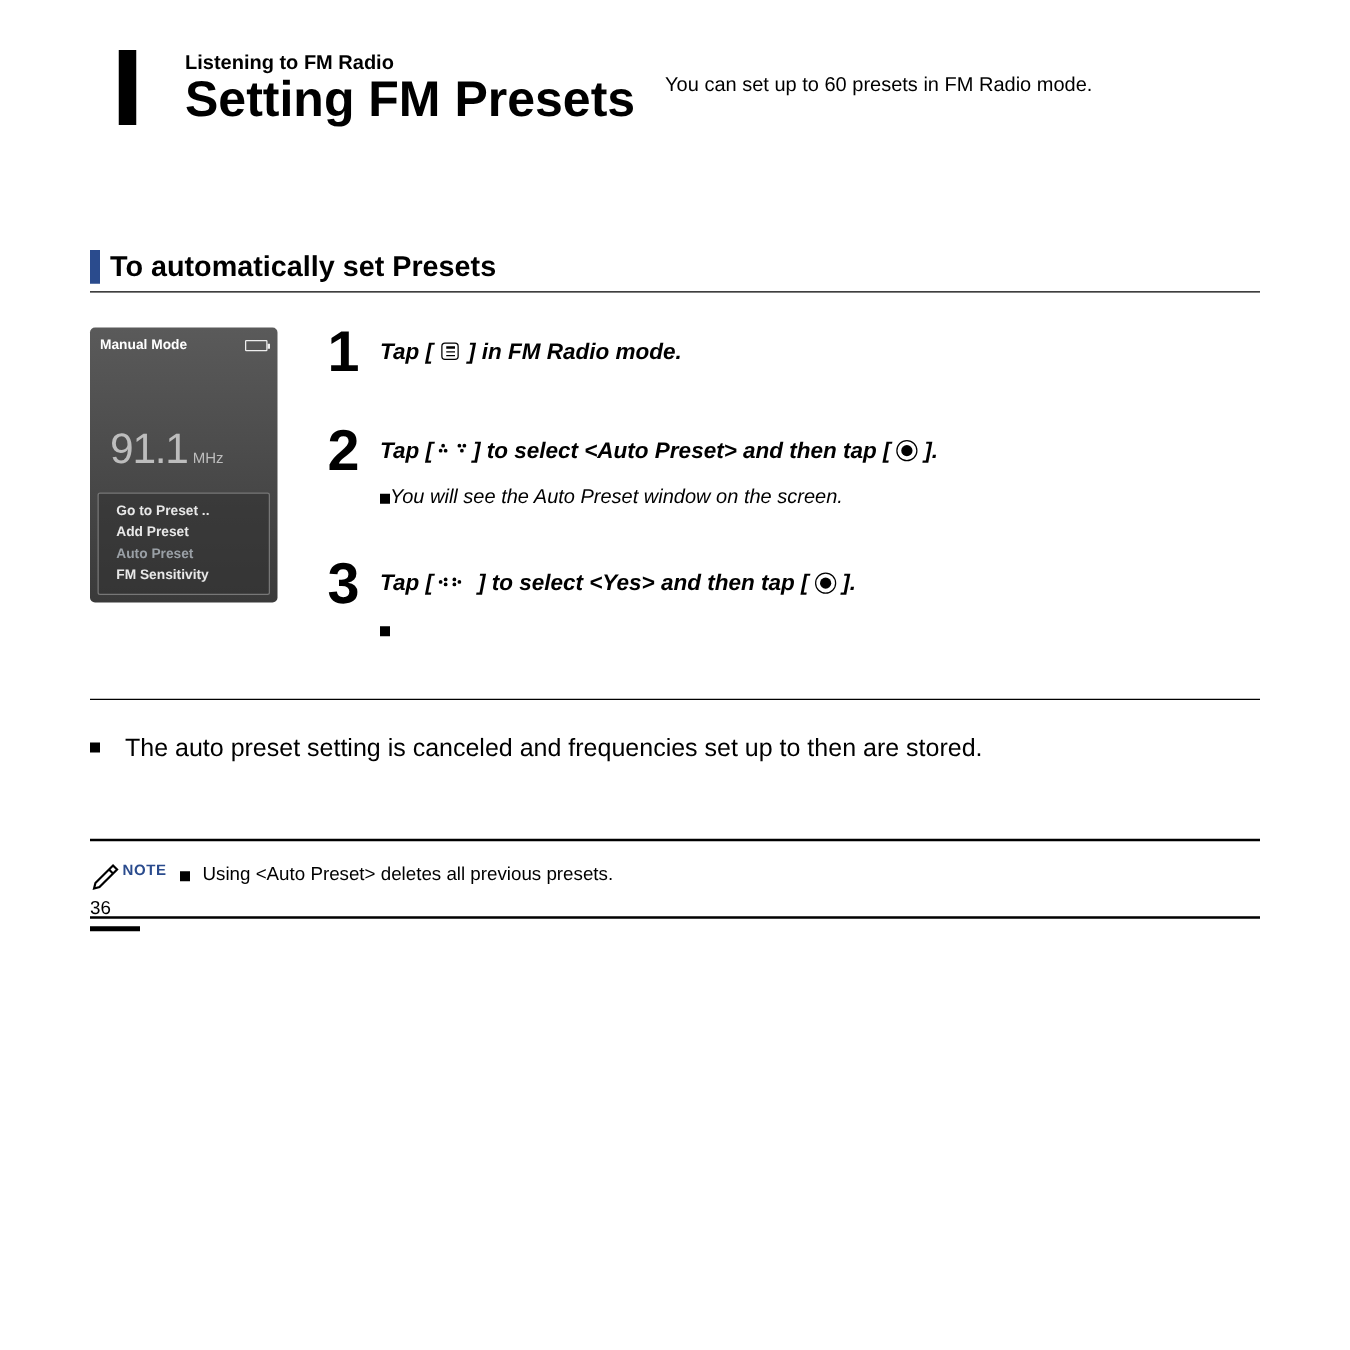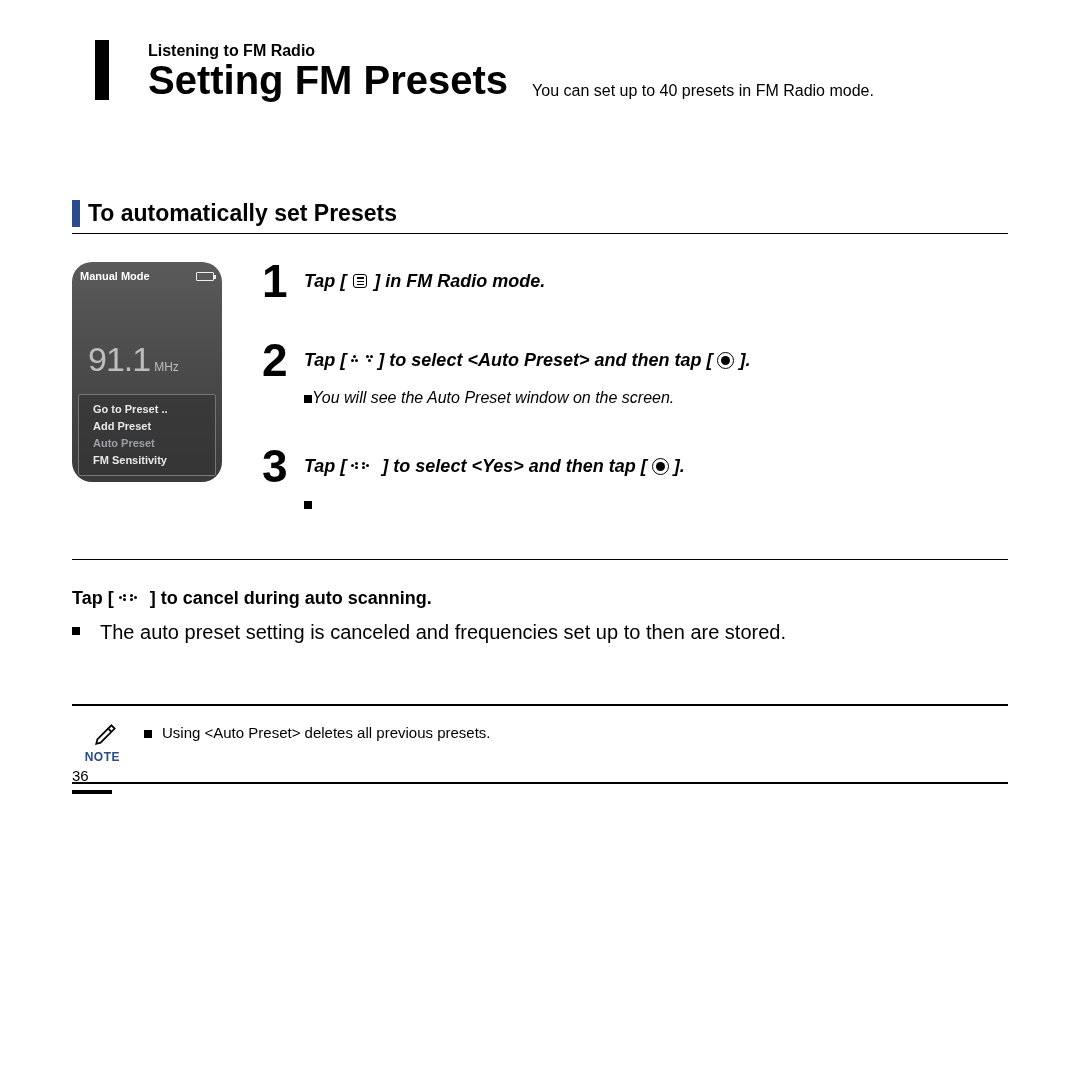--- a/index.html
+++ b/index.html
@@ -30,21 +30,21 @@
     font-size: 16px;
     font-weight: bold;
   }
   .header-title {
     font-size: 40px;
     font-weight: bold;
     line-height: 1.0;
   }
   .header-row {
     display: flex;
-    align-items: flex-end;
+    align-items: flex-start;
     gap: 24px;
   }
   .header-sub {
     font-size: 16px;
   }
   .section {
     margin-top: 100px;
   }
   .section-cancel { margin-top: 50px; }
   .section-heading {
@@ -62,21 +62,21 @@
   .section-body {
     display: flex;
     gap: 40px;
     align-items: flex-start;
   }
   
   .device {
     width: 150px;
     height: 220px;
     background: linear-gradient(180deg, #5a5a5a 0%, #3a3a3a 100%);
-    border-radius: 20px;
+    border-radius: 4px;
     padding: 8px;
     color: #ddd;
     font-size: 11px;
     position: relative;
     flex: 0 0 auto;
   }
   .dev-top {
     display: flex;
     justify-content: space-between;
     align-items: center;
@@ -137,21 +137,21 @@
   
   .note-box {
     margin-top: 60px;
     border-top: 2px solid #000;
     border-bottom: 2px solid #000;
     padding: 14px 0 18px 0;
     display: flex;
     align-items: flex-start;
     gap: 24px;
   }
-  .note-left { display:flex; flex-direction: column; align-items:flex-end; width: 48px;}
+  .note-left { display:flex; align-items:flex-start; width: 48px;}
   .note-icon {
     width: 28px; height: 28px;
     display:flex; align-items:center; justify-content:center;
     font-size: 22px;
   }
   .note-label { font-size: 12px; font-weight: bold; color:#2a4b8d; margin-top:2px; letter-spacing:0.5px;}
   .note-body { font-size:15px; display:flex; gap:10px; align-items:flex-start; padding-top:4px;}
   .page-num { position:absolute; left:72px; bottom:30px; font-size:15px; }
   .page-tab { position:absolute; left:72px; bottom:20px; width:40px; height:4px; background:#000;}
   
@@ -184,21 +184,21 @@
 </style>
 </head>
 <body>
 
 <div class="page">
   <div class="left-rule"></div>
   <div class="header">
     <div class="header-top">Listening to FM Radio</div>
     <div class="header-row">
       <div class="header-title">Setting FM Presets</div>
-      <div class="header-sub">You can set up to 40 presets in FM Radio mode.</div>
+      <div class="header-sub">You can set up to 60 presets in FM Radio mode.</div>
     </div>
   </div>
 
   <div class="section">
     <div class="section-heading">To automatically set Presets</div>
     <hr class="section-rule">
     <div class="section-body">
 
       <div class="device">
         <div class="dev-top">
@@ -297,40 +297,20 @@
               <span class="sq"></span>
             </div>
           </div>
         </div>
       </div>
     </div>
   </div>
 
   <div class="section section-cancel">
     <hr class="section-rule">
-    <div class="cancel-body">
-      <span>Tap [ </span>
-      <span class="arrows-lr">
-        <span class="arrow-cluster left">
-            <span class="dot"></span>
-            <span class="dot-row">
-              <span class="dot"></span>
-              <span class="dot"></span>
-            </span>
-          </span>
-        <span class="arrow-cluster right">
-            <span class="dot"></span>
-            <span class="dot-row">
-              <span class="dot"></span>
-              <span class="dot"></span>
-            </span>
-          </span>
-      </span>
-      <span> ] to cancel during auto scanning.</span>
-    </div>
     <div class="cancel-detail">
       <span class="sq"></span>
       <span>The auto preset setting is canceled and frequencies set up to then are stored.</span>
     </div>
   </div>
 
   <div class="note-box">
     <div class="note-left">
       <div class="note-icon">
         <svg width="26" height="26" viewBox="0 0 24 24" fill="none" stroke="#000" stroke-width="1.6">

